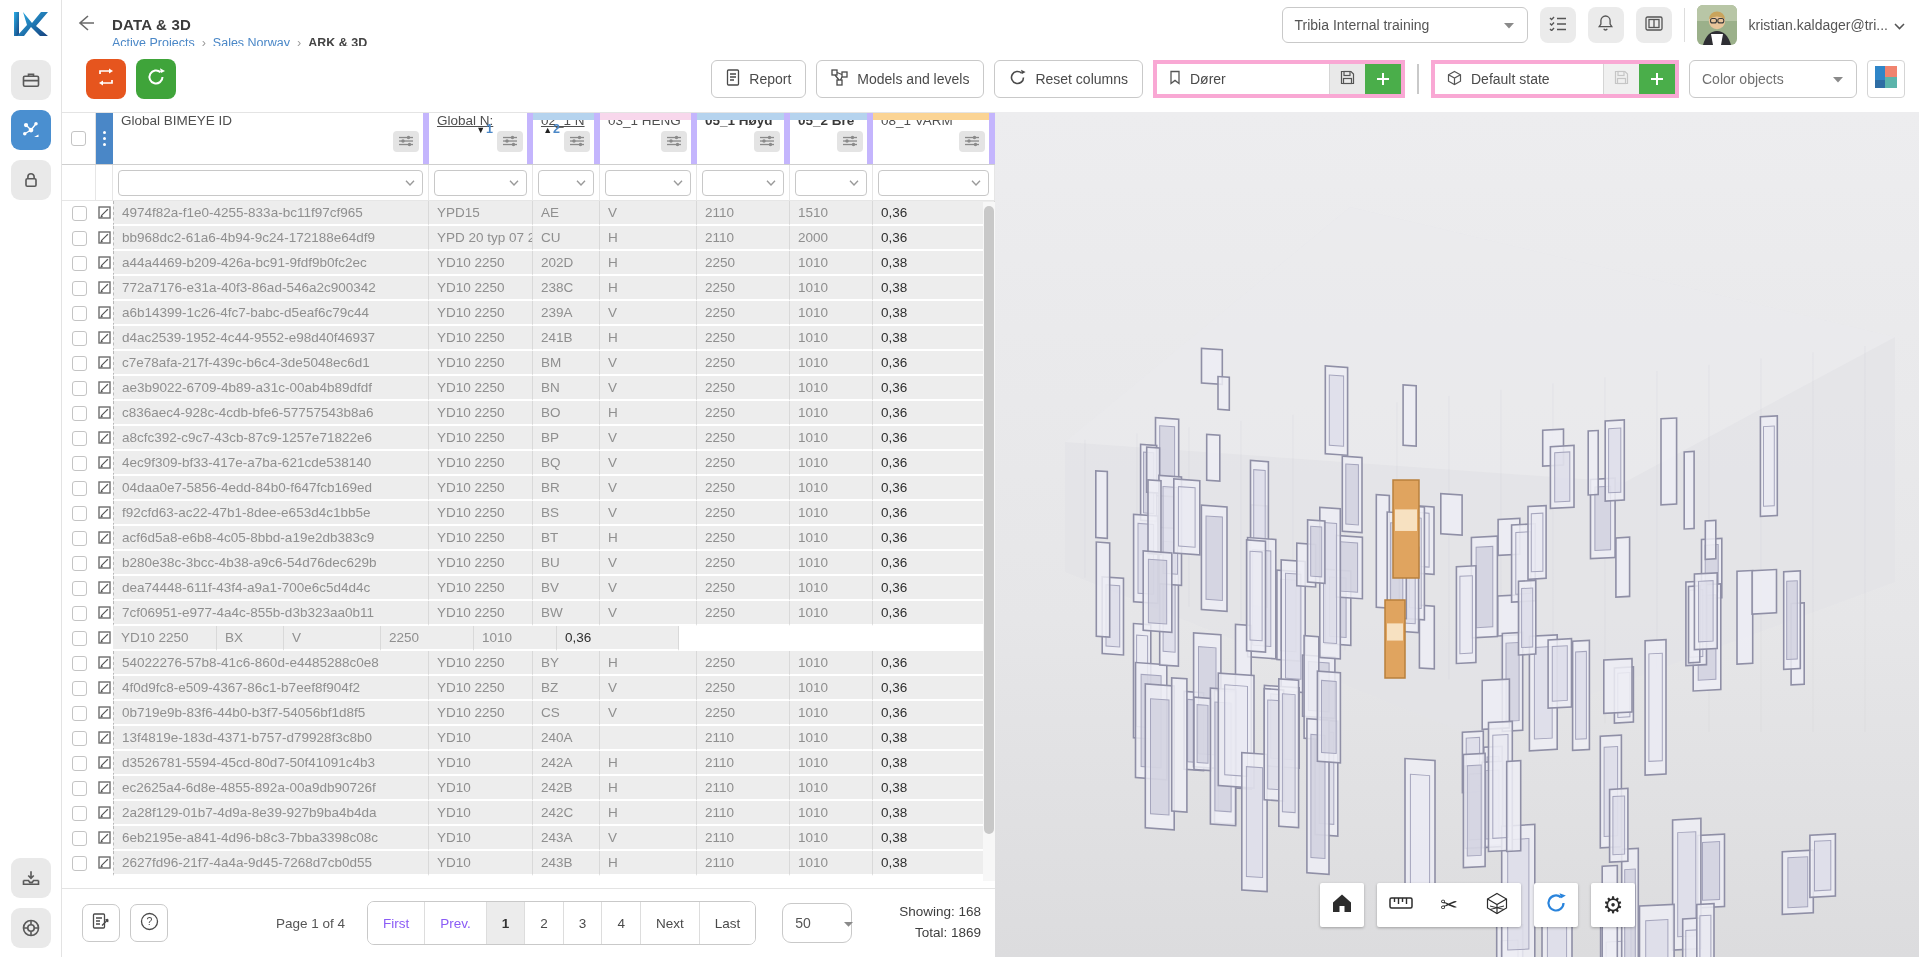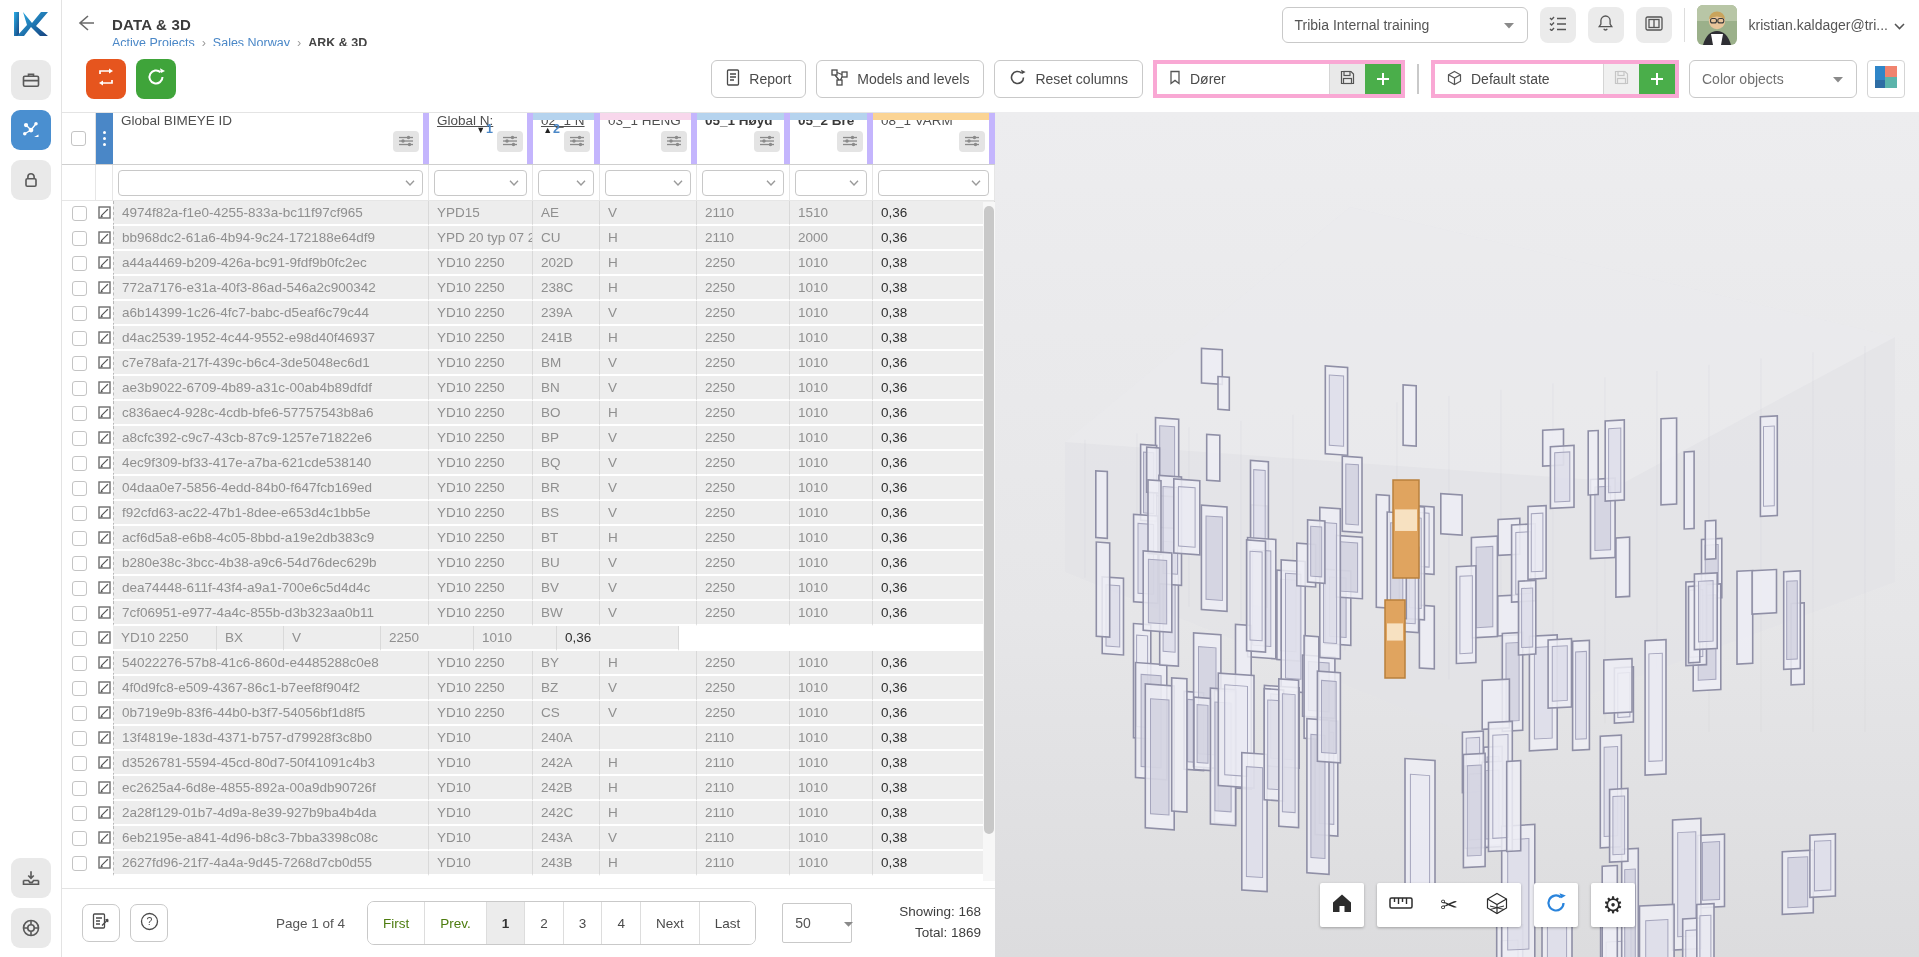--- a/index.html
+++ b/index.html
@@ -97,23 +97,23 @@
   
   .tfooter { position:absolute; left:62px; top:888px; width:933px; height:69px; background:#fff;
              border-top:1px solid #e3e3e3; display:flex; align-items:center; }
   .fbtn { width:38px; height:38px; border:1px solid #c9c9c9; border-radius:7px; background:#fff;
           display:flex; align-items:center; justify-content:center; cursor:pointer; }
   .pglabel { font-size:13.5px; color:#555; }
   .pager { display:flex; border:1px solid #c9c9c9; border-radius:7px; overflow:hidden; height:44px; }
   .pbtn { display:flex; align-items:center; justify-content:center; padding:0 15px; font-size:13.5px;
           color:#4a4a4a; border-right:1px solid #ddd; cursor:pointer; background:#fff; }
   .pbtn:last-child { border-right:none; }
-  .pbtn.disabled { color:#4d7c0f; cursor:default; }
+  .pbtn.disabled { color:#8b5cf6; cursor:default; }
   .pbtn.active { background:#ececec; font-weight:bold; color:#333; }
-  .sizesel { width:70px; height:40px; border:1px solid #c9c9c9; border-radius:2px; display:flex;
+  .sizesel { width:70px; height:40px; border:1px solid #c9c9c9; border-radius:9px; display:flex;
              align-items:center; padding:0 12px; font-size:14px; color:#555; cursor:pointer;gap:16px; }
   .sizesel .grow { flex:1; }
   .totals { margin-left:auto; margin-right:14px; text-align:right; font-size:13.5px; color:#3e3e3e; line-height:1.55; }
 
   
   .viewer { position:absolute; left:995px; top:112px; width:924px; height:845px;
             background:linear-gradient(#ededef 0%, #e6e6e8 60%, #dcdcde 100%); overflow:hidden; }
   .viewer svg.scene { position:absolute; left:0; top:0; }
   .vtools { position:absolute; left:325px; top:771px; display:flex; gap:13px; align-items:center; }
   .vbtn { width:44px; height:44px; background:#fff; border-radius:2px; box-shadow:0 1px 3px rgba(0,0,0,.28);

